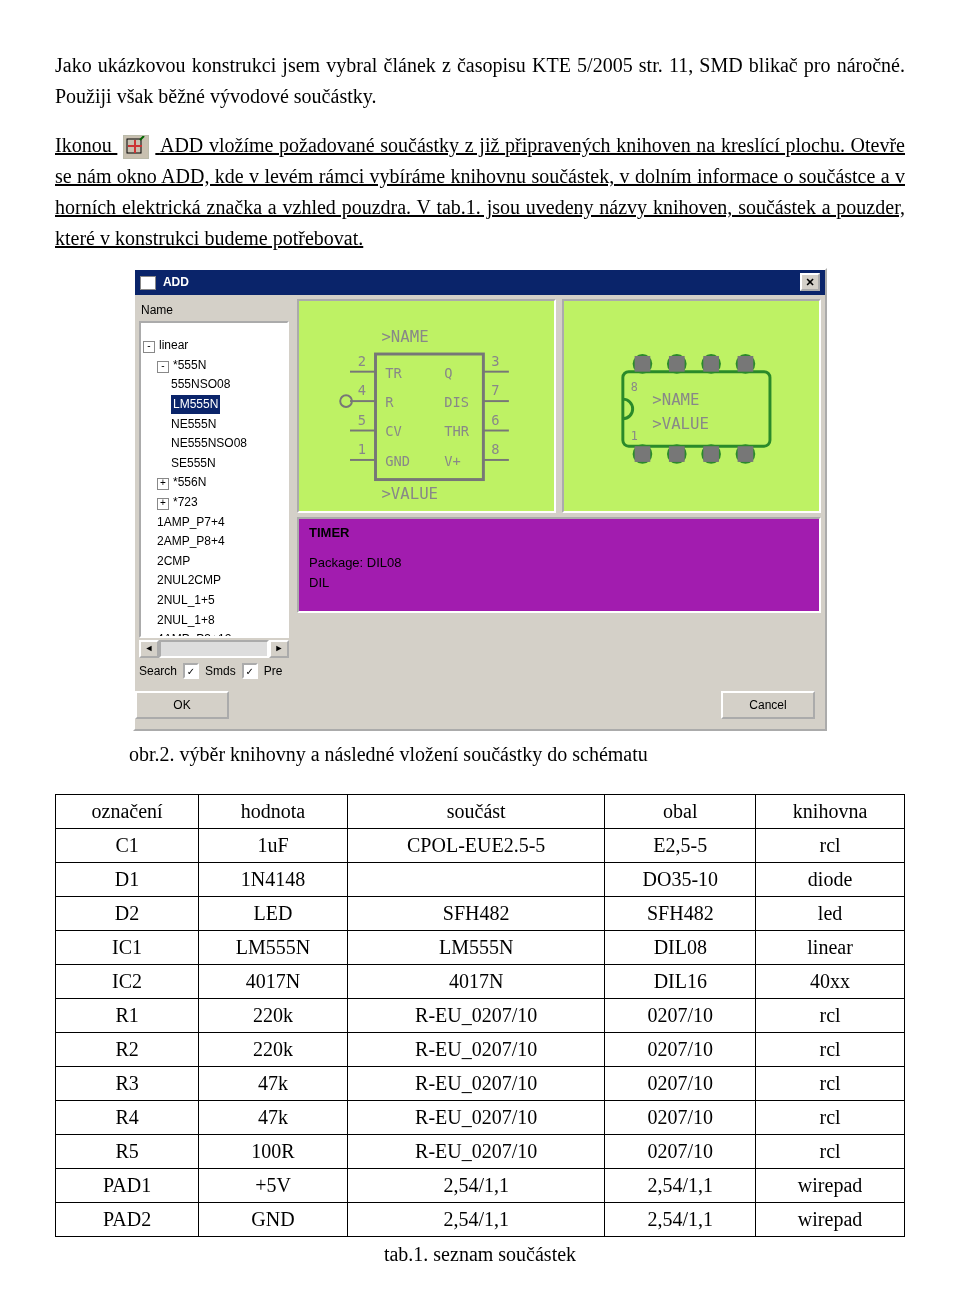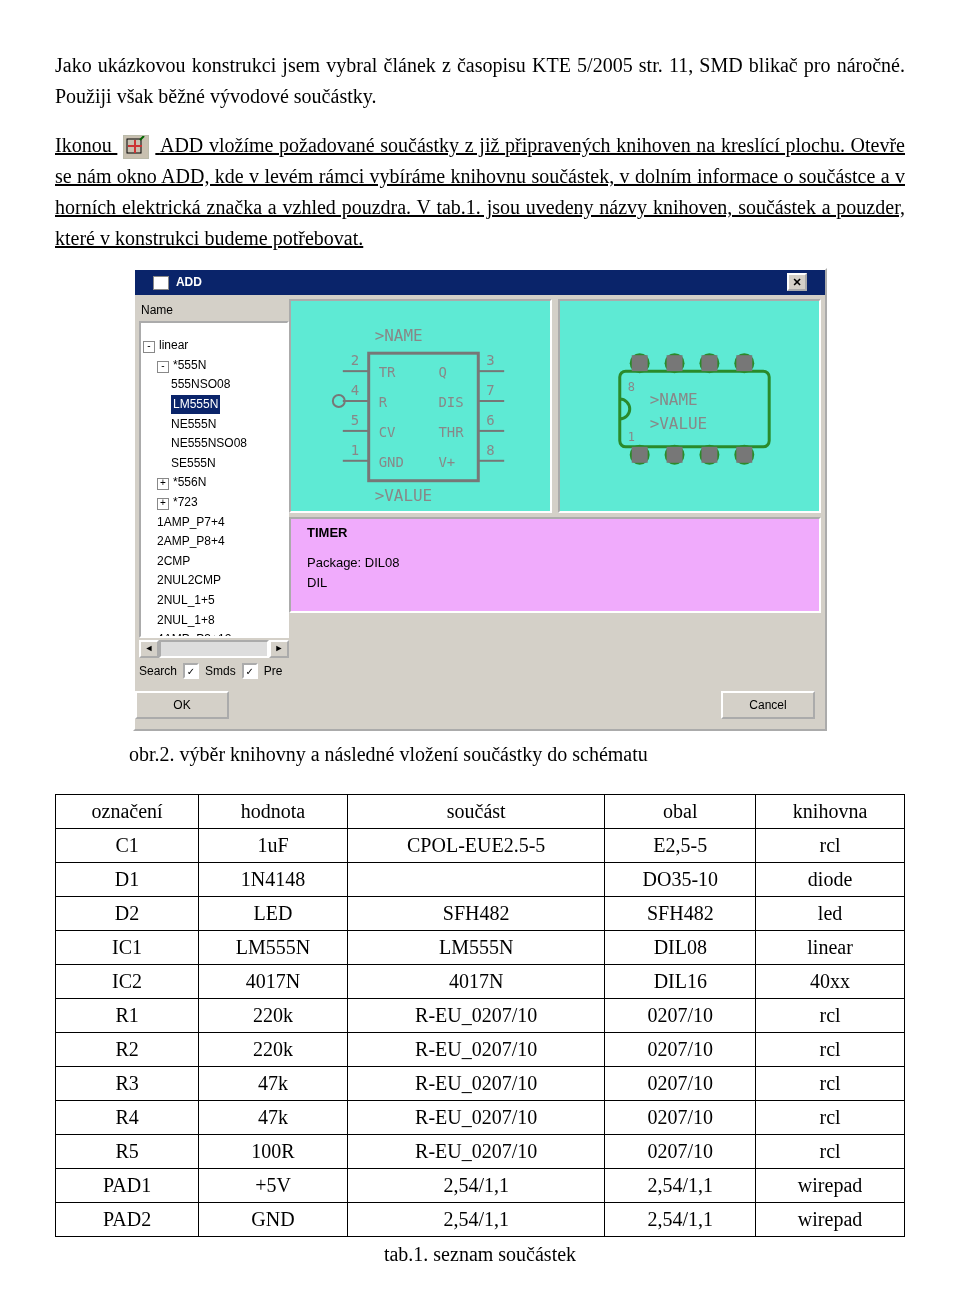--- a/index.html
+++ b/index.html
@@ -33,31 +33,31 @@
     width: 690px;
     background:#d4d0c8;
     border: 2px outset #fff;
     font-family: Tahoma, Arial, sans-serif;
     font-size: 12px;
     color:#000;
   }
   .titlebar {
     background: linear-gradient(#0a246a, #0a246a);
     color:#fff;
-    padding: 3px 18px;
+    padding: 3px 5px;
     display:flex; align-items:center; justify-content:space-between;
     font-weight:bold;
   }
   .titlebar .close {
     width:16px; height:14px; background:#d4d0c8;
     border:2px outset #fff;
     display:flex; align-items:center; justify-content:center;
     color:#000; font-family:Arial; font-size:11px; line-height:1;
   }
-  .dlg-body { display:flex; gap:0; padding:4px; }
+  .dlg-body { display:flex; gap:8px; padding:4px; }
   .left-pane { width:150px; }
   .name-label { margin:2px 0 2px 2px; }
   .tree {
     background:#fff; border:2px inset #fff;
     height: 300px; overflow:hidden;
     font-family: Tahoma, Arial, sans-serif; font-size:12px;
     padding:13px 0 0 2px;
     white-space:nowrap;
   }
   .tree .line { padding:0 0 1px 0; }
@@ -70,27 +70,27 @@
     font-size:10px; margin-right:4px; background:#fff; color:#000;
   }
   .tree-scroll { display:flex; align-items:center; margin-top:2px; }
   .tree-scroll .sb { height:14px; background:#ddd; border:2px inset #fff; flex:1; position:relative;}
   .tree-scroll .arrow { width:16px; height:14px; background:#d4d0c8; border:2px outset #fff; text-align:center; font-size:9px; line-height:12px;}
   .search-row { display:flex; align-items:center; gap:6px; margin-top:4px; font-size:12px;}
   .search-row .chk { width:12px; height:12px; border:2px inset #fff; background:#fff; display:inline-flex; align-items:center; justify-content:center; font-size:10px;}
   .right-pane { flex:1; display:flex; flex-direction:column; gap:4px; }
   .preview-row { display:flex; gap:6px; }
   .preview {
-    flex:1; height:210px; background:#5eead4;
+    flex:1; height:210px; background:#bef264;
     border:2px inset #fff; position:relative;
   }
   .preview svg { width:100%; height:100%; }
   .info {
-    background:#f0abfc; border:2px inset #fff; height:84px;
-    padding:4px 16px; font-size:13px;
+    background:#a21caf; border:2px inset #fff; height:84px;
+    padding:4px 10px; font-size:13px;
   }
   .info b { font-weight:bold; }
   .dlg-buttons { display:flex; justify-content:space-between; gap:12px; padding:6px 10px 10px 0;}
   .dlg-buttons .btn {
     min-width:74px; padding:3px 8px; text-align:center;
     background:#d4d0c8; border:2px outset #fff; font-size:12px;
   }
 
   .caption { text-align:left; margin: 8px 0 24px 74px; }
 

